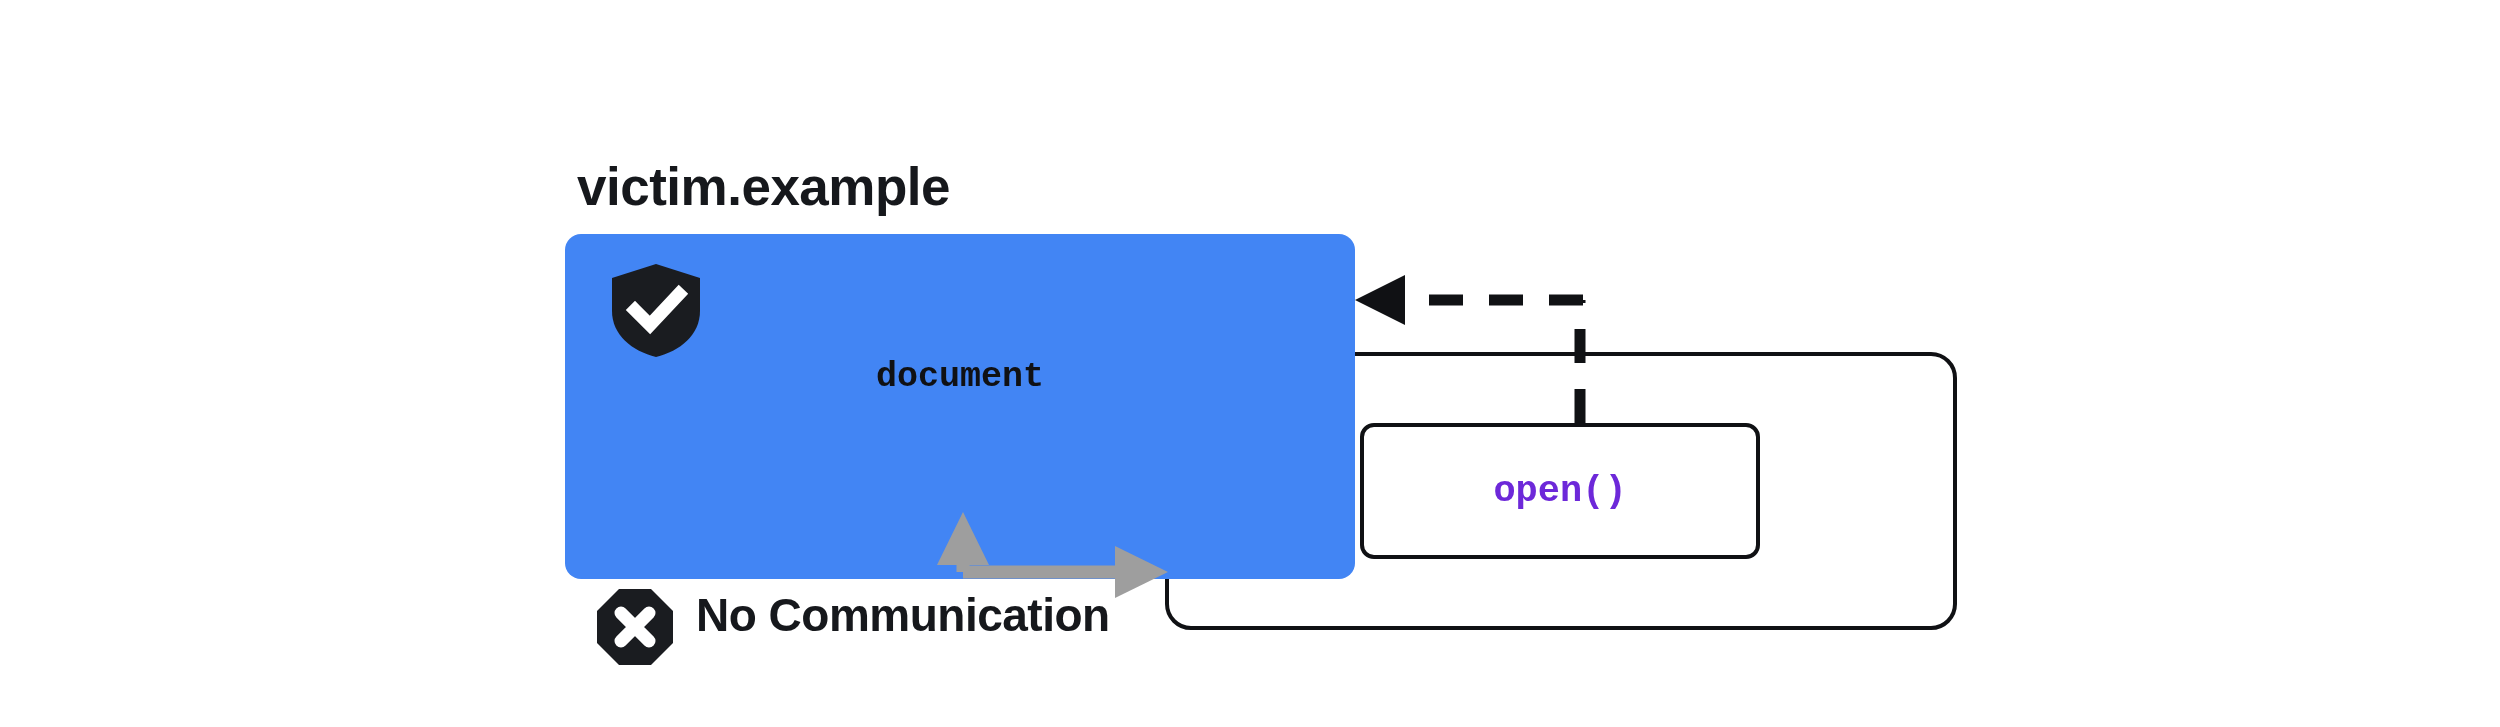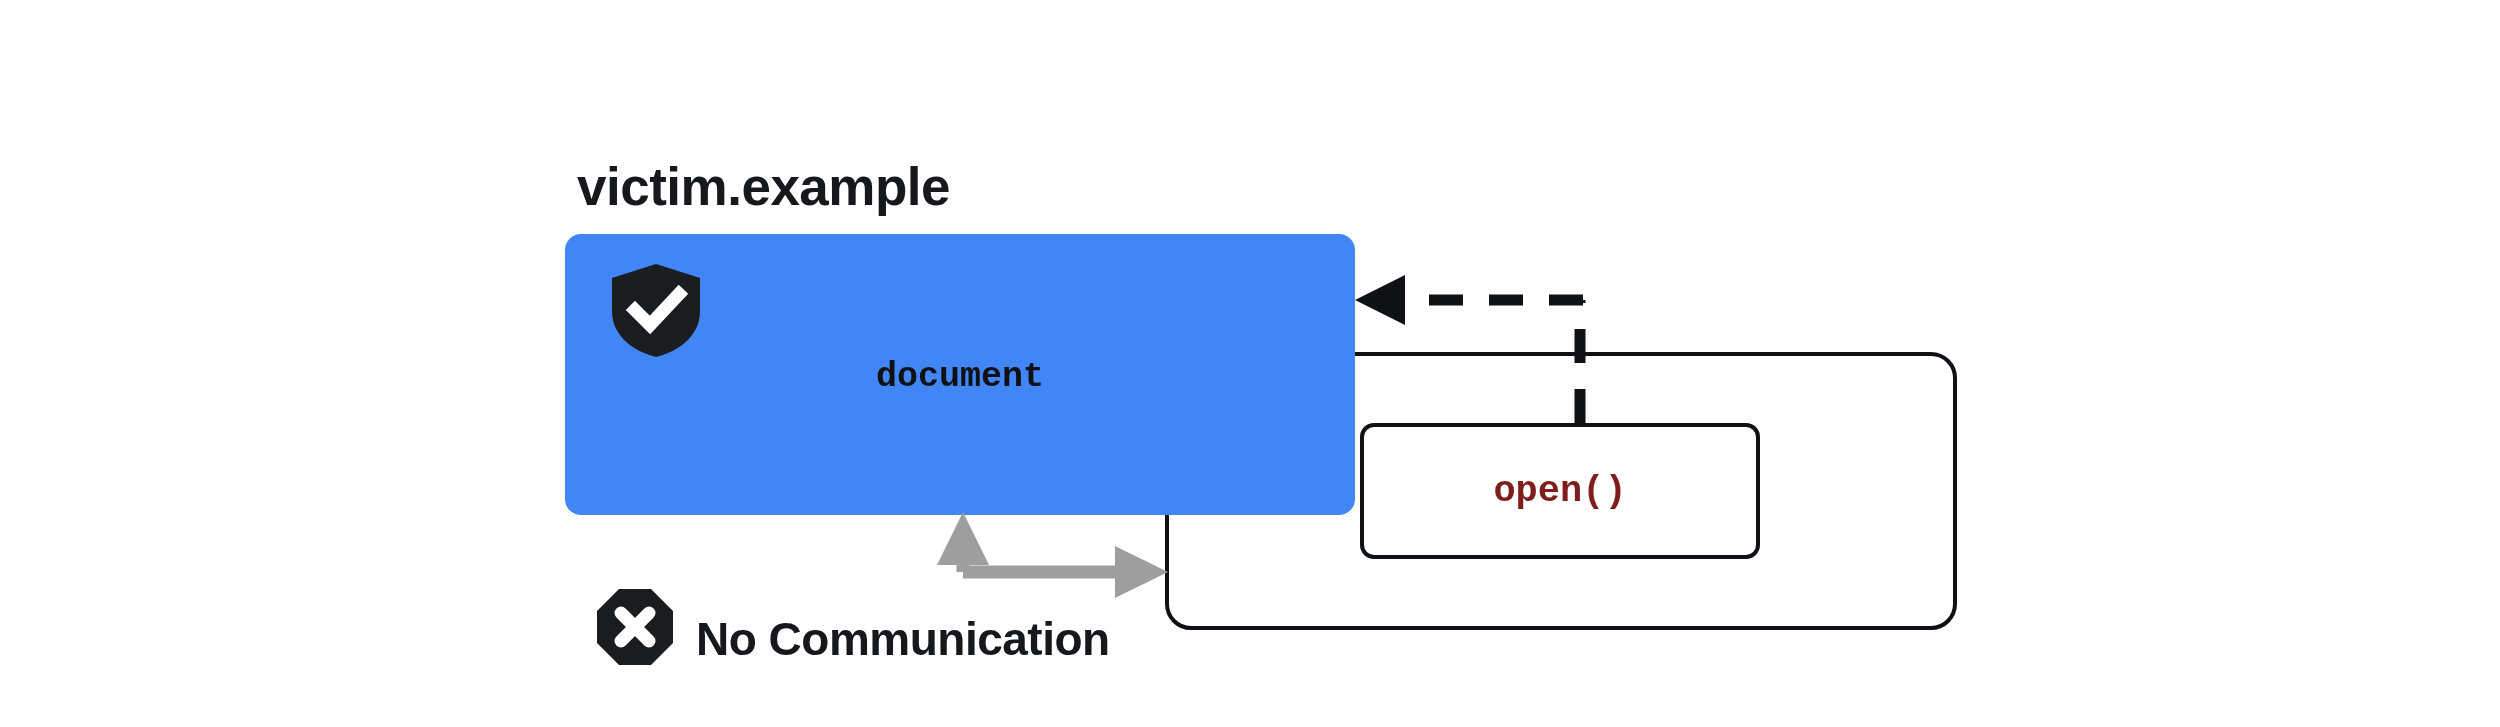--- a/index.html
+++ b/index.html
@@ -31,21 +31,21 @@
   }
   #victim-label { left: 577px; top: 160px; }
   #attacker-label { left: 1562px; top: 642px; }
 
   
   #victim-box {
     position: absolute;
     left: 565px;
     top: 234px;
     width: 790px;
-    height: 281px;
+    height: 345px;
     background: #4285f4;
     border-radius: 16px;
   }
   #victim-text-wrap {
     position: absolute;
     left: 0;
     top: 0;
     width: 790px;
     height: 281px;
     display: flex;
@@ -103,21 +103,21 @@
     background: #ffffff;
     display: flex;
     align-items: center;
     justify-content: center;
     z-index: 4;
   }
   #open-label {
     font-family: "Liberation Mono", "DejaVu Sans Mono", monospace;
     font-weight: bold;
     font-size: 37px;
-    color: #7f1d1d;
+    color: #6d28d9;
     white-space: pre;
   }
 
   
   .overlay {
     position: absolute;
     left: 0;
     top: 0;
     width: 2500px;
     height: 727px;
@@ -125,21 +125,21 @@
   }
   #dashed-overlay { z-index: 5; }
   #gray-overlay { z-index: 6; }
 
   
   #nocomm-group {
     position: absolute;
     left: 596px;
     top: 588px;
     display: flex;
-    align-items: flex-end;
+    align-items: flex-start;
     z-index: 6;
   }
   #octagon-x-icon {
     width: 78px;
     height: 78px;
     flex: 0 0 auto;
   }
   #nocomm-label {
     margin-left: 22px;
     font-family: "Liberation Sans", sans-serif;

